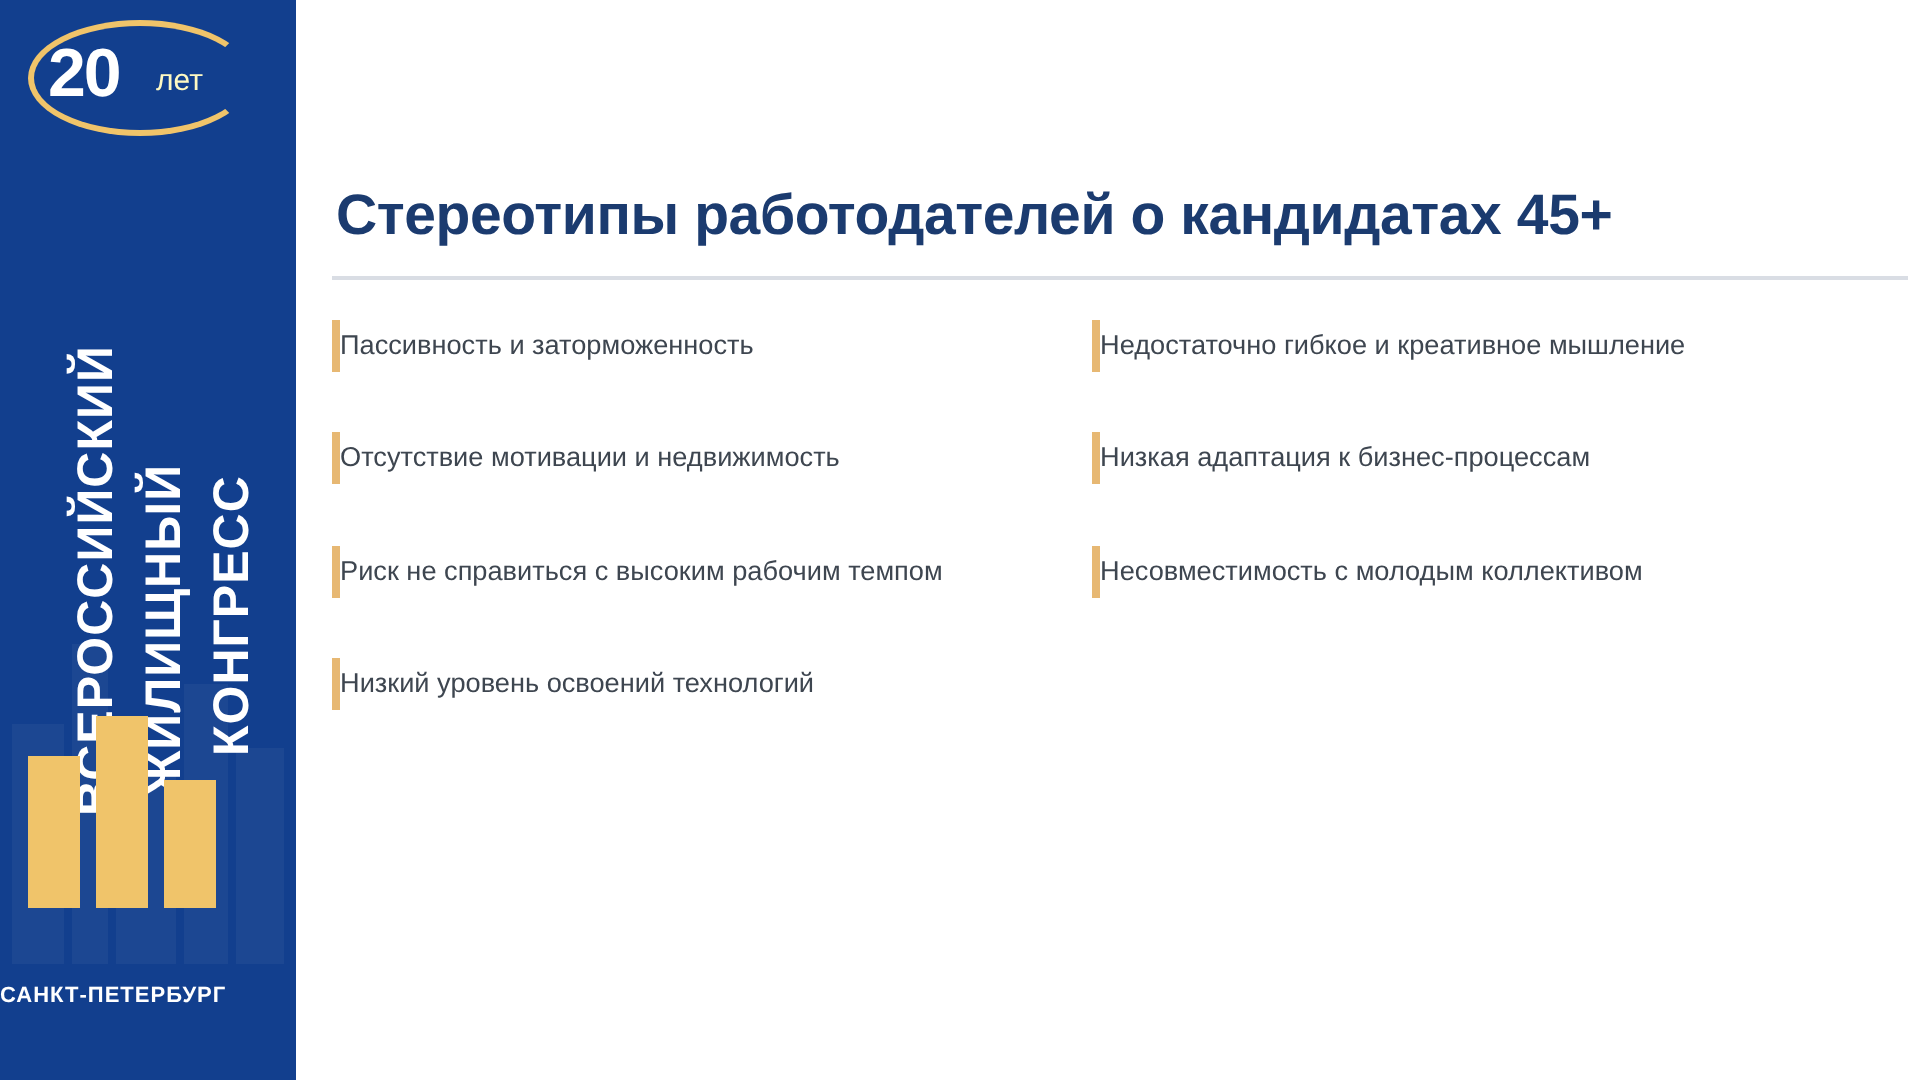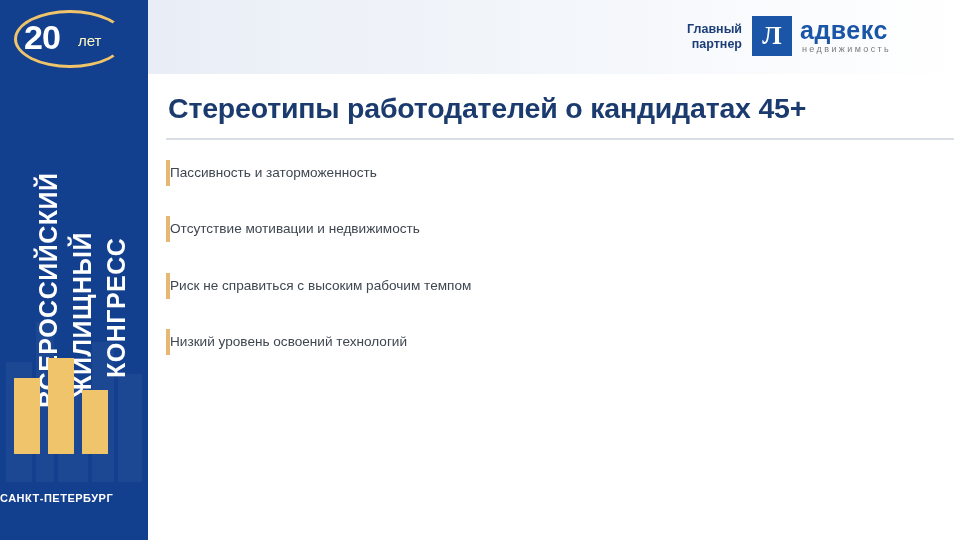--- a/index.html
+++ b/index.html
@@ -227,33 +227,20 @@
 
     <div class="bars">
       <div class="bar b1"></div>
       <div class="bar b2"></div>
       <div class="bar b3"></div>
     </div>
 
     <div class="spb">САНКТ-ПЕТЕРБУРГ</div>
   </div>
 
-  <div class="header">
-    <div class="partner">
-      <div>Главный</div>
-      <div>партнер</div>
-    </div>
-    <div class="adv-logo">
-      <div class="adv-mark">
-        <span>Л</span>
-      </div>
-      <div class="adv-name">адвекс</div>
-      <div class="adv-sub">недвижимость</div>
-    </div>
-  </div>
 
   <div class="content">
     <div class="title">Стереотипы работодателей о кандидатах 45+</div>
     <div class="title-rule"></div>
 
     <div class="cols">
       <div class="col left">
         <div class="item">
           <div class="item-text">Пассивность и заторможенность</div>
         </div>
@@ -261,17 +248,28 @@
           <div class="item-text">Отсутствие мотивации и недвижимость</div>
         </div>
         <div class="item">
           <div class="item-text">Риск не справиться с высоким рабочим темпом</div>
         </div>
         <div class="item">
           <div class="item-text">Низкий уровень освоений технологий</div>
         </div>
       </div>
 
+      <div class="col right">
+        <div class="item">
+          <div class="item-text">Недостаточно гибкое и креативное мышление</div>
+        </div>
+        <div class="item">
+          <div class="item-text">Низкая адаптация к бизнес-процессам</div>
+        </div>
+        <div class="item">
+          <div class="item-text">Несовместимость с молодым коллективом</div>
+        </div>
+      </div>
     </div>
 
   </div>
 
 </div>
 
 </body></html>

